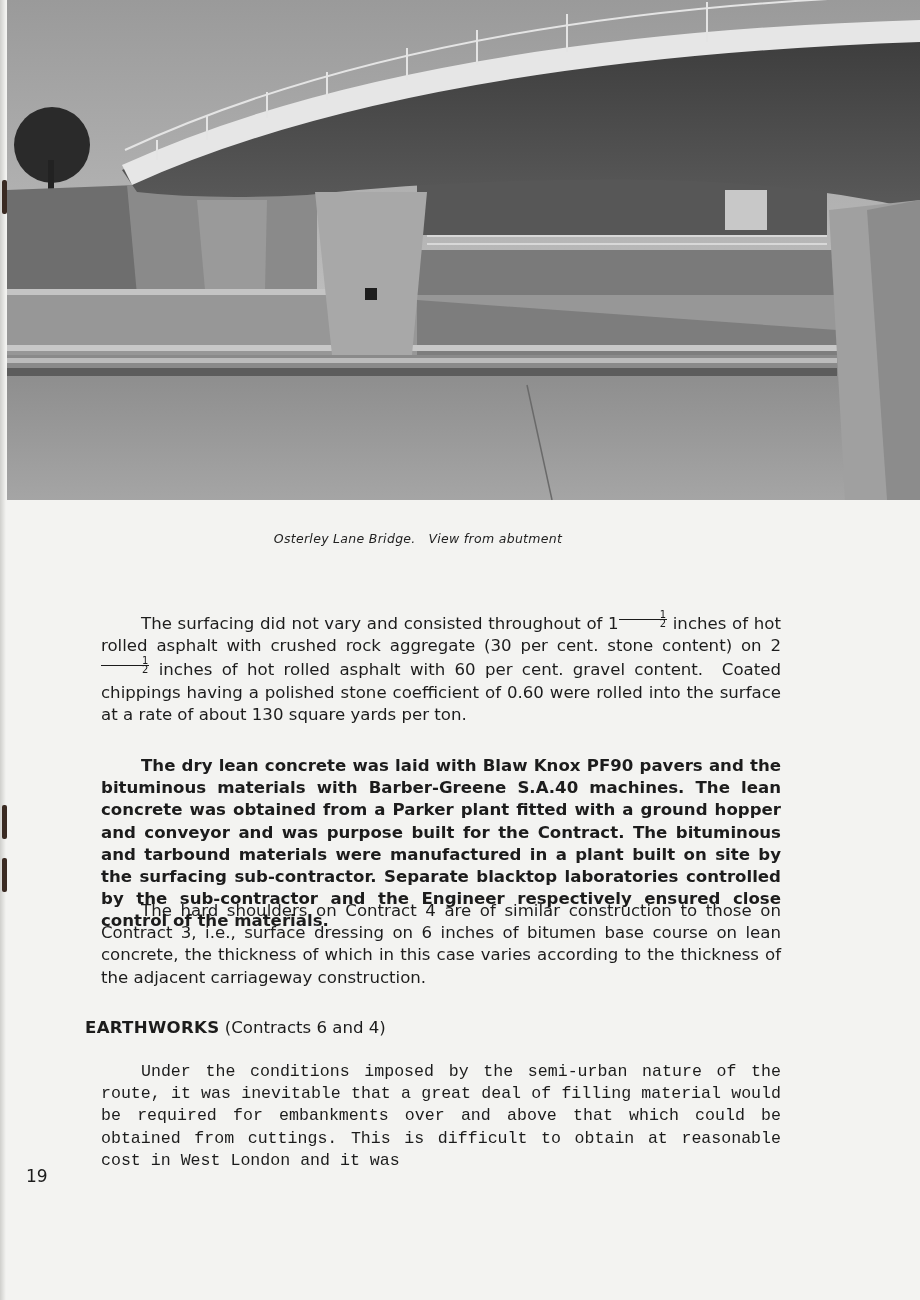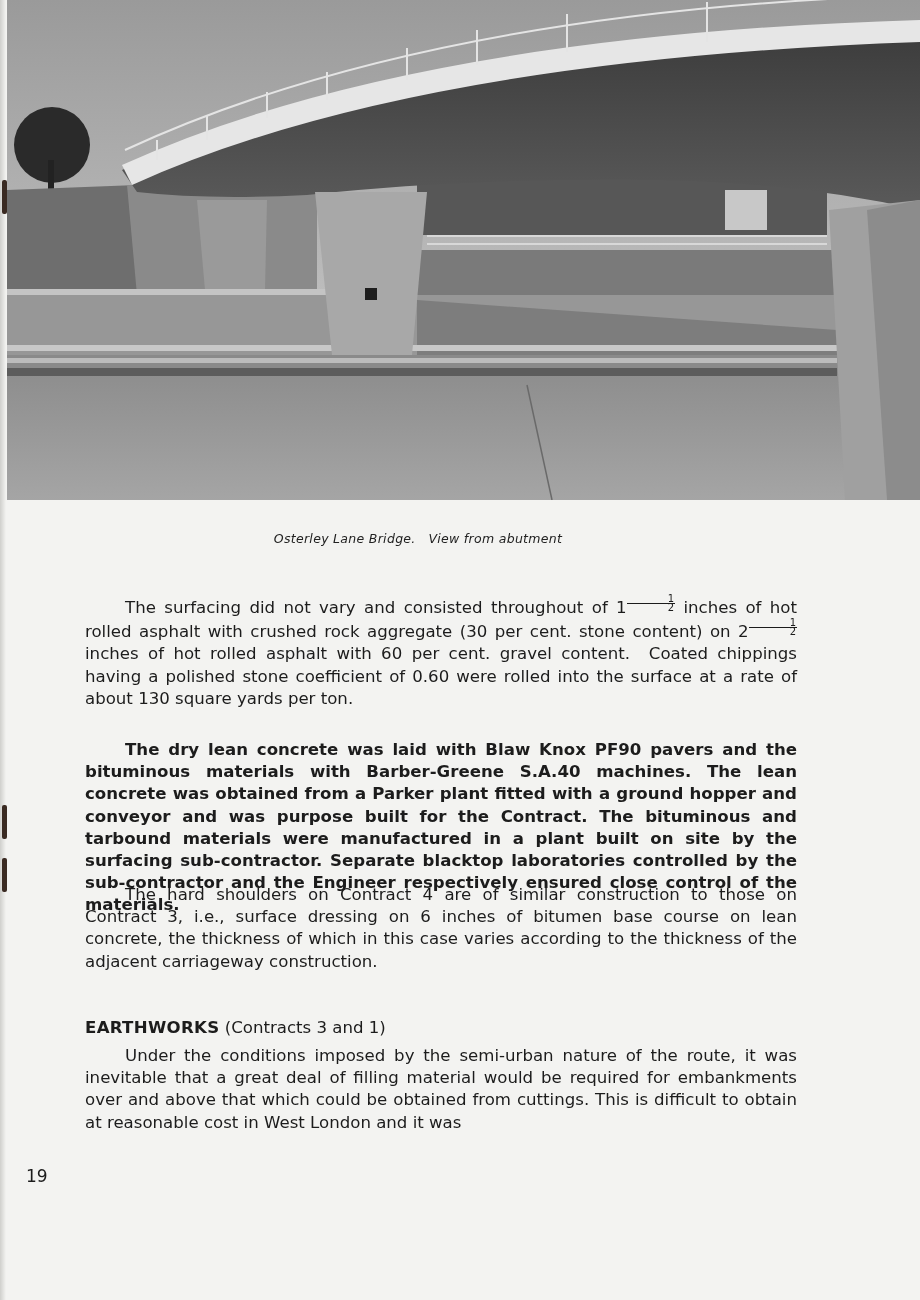--- a/index.html
+++ b/index.html
@@ -22,29 +22,29 @@
   .photo svg { display: block; }
   .caption {
     position: absolute; left: 0; width: 836px; top: 531px;
     text-align: center; font-style: italic; font-size: 12.5px; letter-spacing: 0.3px;
     color: #222;
   }
   .text-block {
     position: absolute; left: 85px; width: 712px;
     font-size: 16.6px; line-height: 22.2px; text-align: justify;
   }
-  .para { margin: 0; text-indent: 40px; }
+  .para { margin: 16px; text-indent: 40px; }
   .p1 { top: 595px; }
   .p2 { top: 739px; font-weight: bold; }
   .p3 { top: 884px; }
   .heading {
     position: absolute; left: 85px; top: 1018px; font-size: 16.6px;
   }
   .heading b { font-weight: bold; letter-spacing: 0.3px; margin-top: 28px; }
-  .p4 { top: 1045px; }
+  .p4 { top: 1045px; font-family: Liberation Mono, monospace; }
   .frac { font-size: 10px; display: inline-block; vertical-align: 2px; line-height: 8px; text-align: center; }
   .frac span { display: block; }
   .frac .num { border-bottom: 1px solid #1c1c1c; padding: 0 1px; }
   .page-number {
     position: absolute; left: 0; width: 920px; top: 1166px; font-size: 17px; padding-left: 26px;
   }
 </style>
 </head>
 <body>
 
@@ -136,20 +136,20 @@
 
 <div class="text-block p2">
   <p class="para">The dry lean concrete was laid with Blaw Knox PF90 pavers and the bituminous materials with Barber-Greene S.A.40 machines.  The lean concrete was obtained from a Parker plant fitted with a ground hopper and conveyor and was purpose built for the Contract.  The bituminous and tarbound materials were manufactured in a plant built on site by the surfacing sub-contractor.  Separate blacktop laboratories controlled by the sub-contractor and the Engineer respectively ensured close control of the materials.</p>
 </div>
 
 <div class="text-block p3">
   <p class="para">The hard shoulders on Contract 4 are of similar construction to those on Contract 3, i.e., surface dressing on 6 inches of bitumen base course on lean concrete, the thickness of which in this case varies according to the thickness of the adjacent carriageway construction.</p>
 </div>
 
 <div class="heading">
-  <b>EARTHWORKS</b><span> (Contracts 3 and 1)</span>
+  <b>EARTHWORKS</b><span> (Contracts 6 and 4)</span>
 </div>
 
 <div class="text-block p4">
   <p class="para">Under the conditions imposed by the semi-urban nature of the route, it was inevitable that a great deal of filling material would be required for embankments over and above that which could be obtained from cuttings. This is difficult to obtain at reasonable cost in West London and it was</p>
 </div>
 
 <div class="page-number">19</div>
 
 </body></html>

